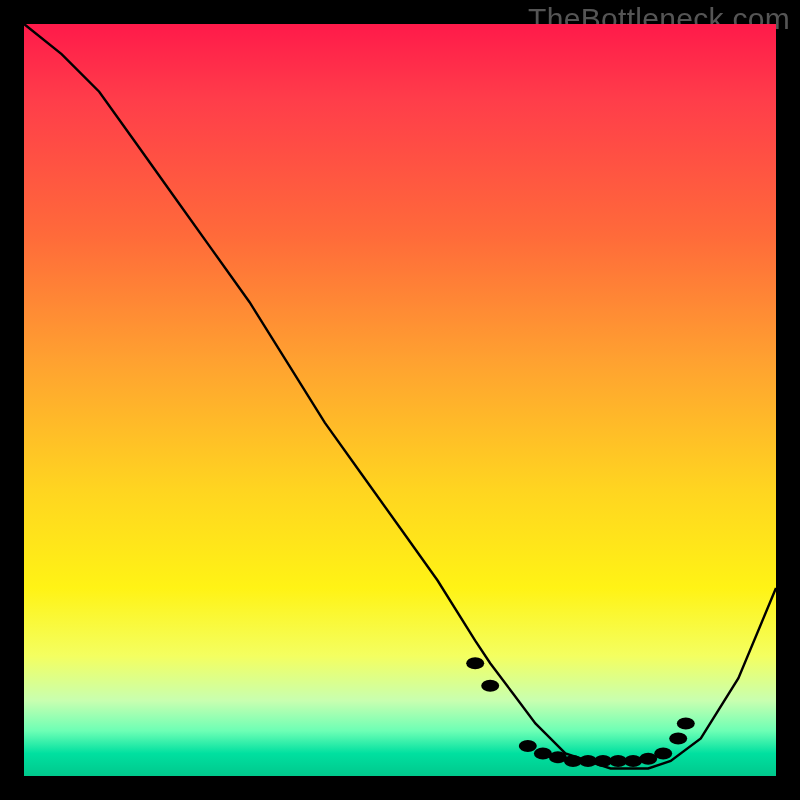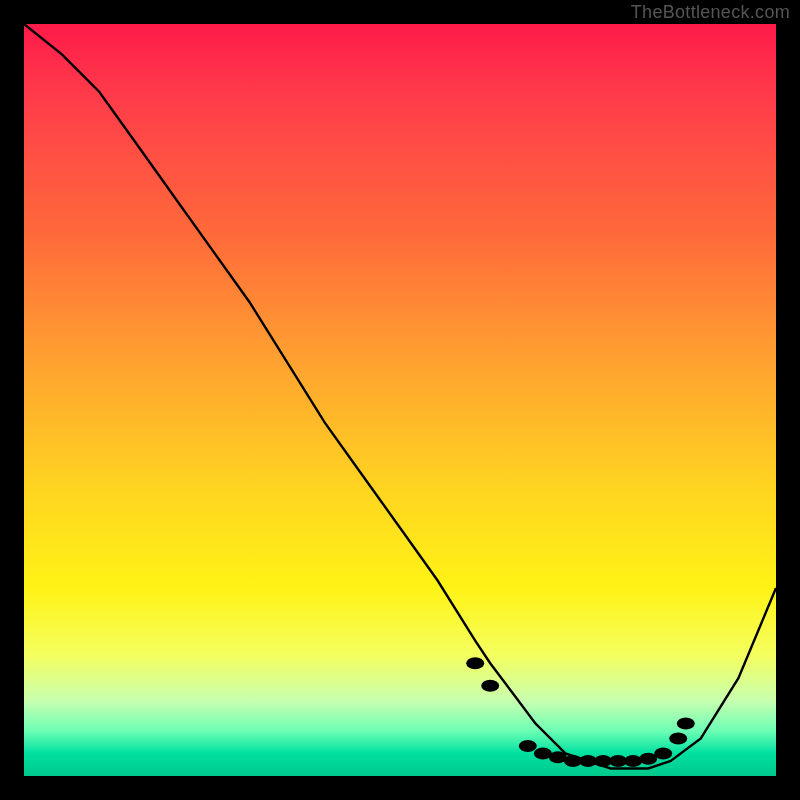--- a/index.html
+++ b/index.html
@@ -37,21 +37,21 @@
       #6dffb5 94%,
       #00e0a0 97%,
       #00c88c 100%
     );
   }
   .watermark {
     position: absolute;
     top: 2px;
     right: 10px;
     color: #555;
-    font-size: 18px;
+    font-size: 30px;
     font-weight: 500;
     letter-spacing: 0.3px;
     pointer-events: none;
   }
   svg.curve, svg.markers {
     position: absolute;
     left: 0;
     top: 0;
     width: 752px;
     height: 752px;

